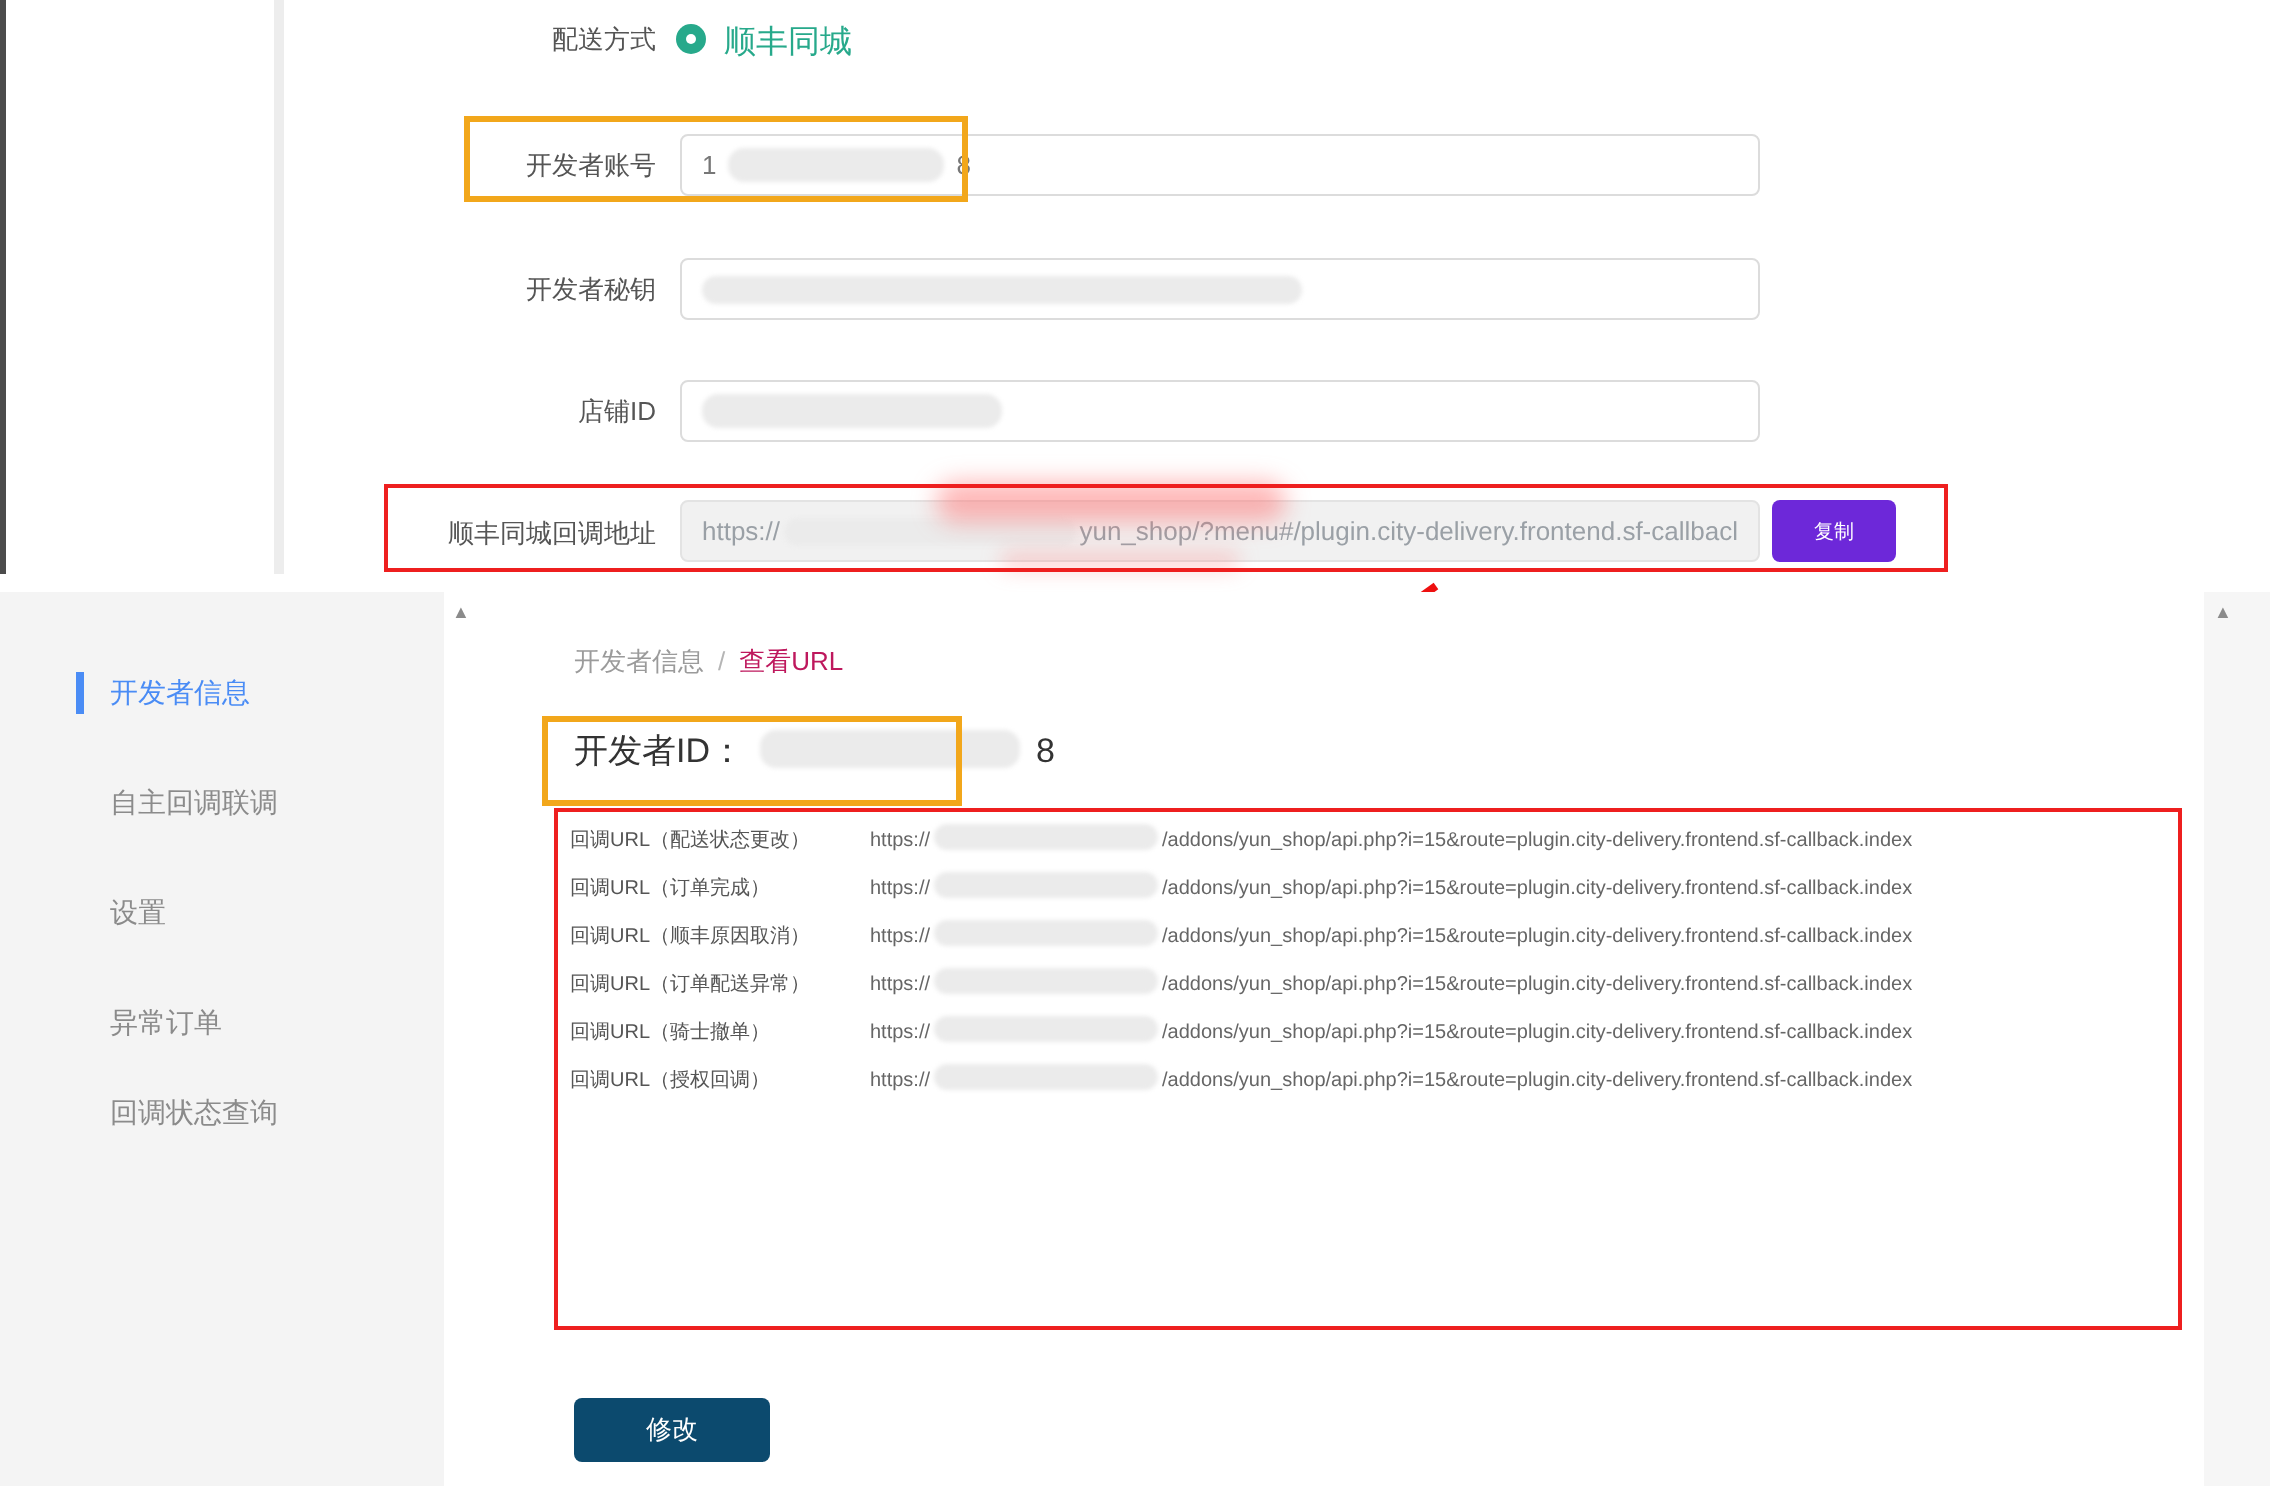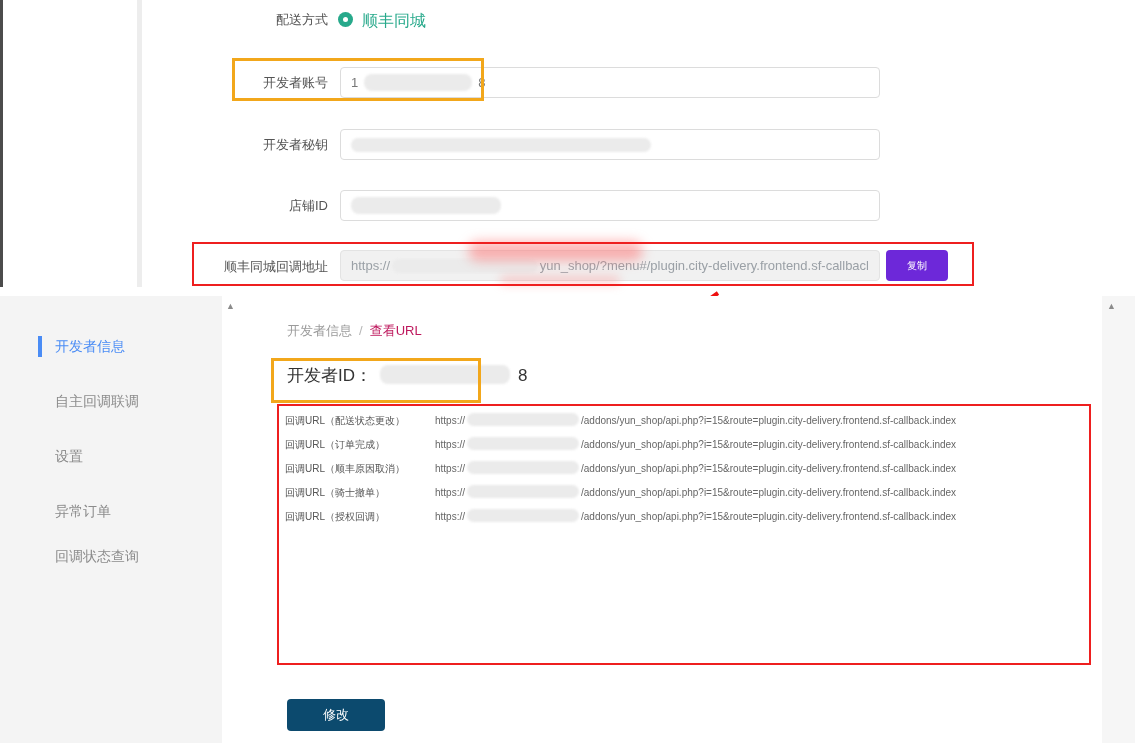--- a/index.html
+++ b/index.html
@@ -141,20 +141,23 @@
       <div class="url-row">
         <span class="url-label">回调URL（配送状态更改）</span><span class="url-value"><span>https://</span><span class="blurb b-row"></span><span>/addons/yun_shop/api.php?i=15&amp;route=plugin.city-delivery.frontend.sf-callback.index</span></span>
       </div>
       <div class="url-row">
         <span class="url-label">回调URL（订单完成）</span><span class="url-value"><span>https://</span><span class="blurb b-row"></span><span>/addons/yun_shop/api.php?i=15&amp;route=plugin.city-delivery.frontend.sf-callback.index</span></span>
       </div>
       <div class="url-row">
         <span class="url-label">回调URL（顺丰原因取消）</span><span class="url-value"><span>https://</span><span class="blurb b-row"></span><span>/addons/yun_shop/api.php?i=15&amp;route=plugin.city-delivery.frontend.sf-callback.index</span></span>
       </div>
       <div class="url-row">
+        <span class="url-label">回调URL（订单配送异常）</span><span class="url-value"><span>https://</span><span class="blurb b-row"></span><span>/addons/yun_shop/api.php?i=15&amp;route=plugin.city-delivery.frontend.sf-callback.index</span></span>
+      </div>
+      <div class="url-row">
         <span class="url-label">回调URL（骑士撤单）</span><span class="url-value"><span>https://</span><span class="blurb b-row"></span><span>/addons/yun_shop/api.php?i=15&amp;route=plugin.city-delivery.frontend.sf-callback.index</span></span>
       </div>
       <div class="url-row">
         <span class="url-label">回调URL（授权回调）</span><span class="url-value"><span>https://</span><span class="blurb b-row"></span><span>/addons/yun_shop/api.php?i=15&amp;route=plugin.city-delivery.frontend.sf-callback.index</span></span>
       </div>
     </div>
 
     <div class="hl-orange" style="left:271px; top:62px; width:210px; height:45px;"></div>
     <div class="hl-red" style="left:277px; top:108px; width:814px; height:261px;"></div>
 

